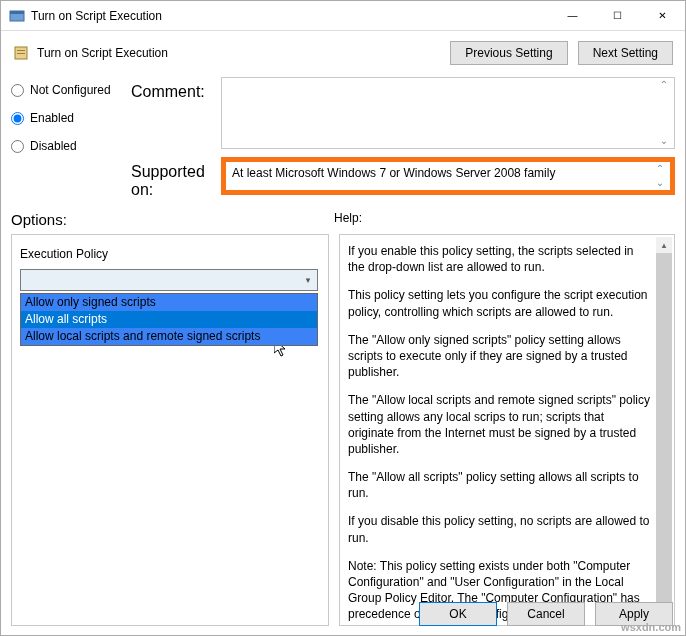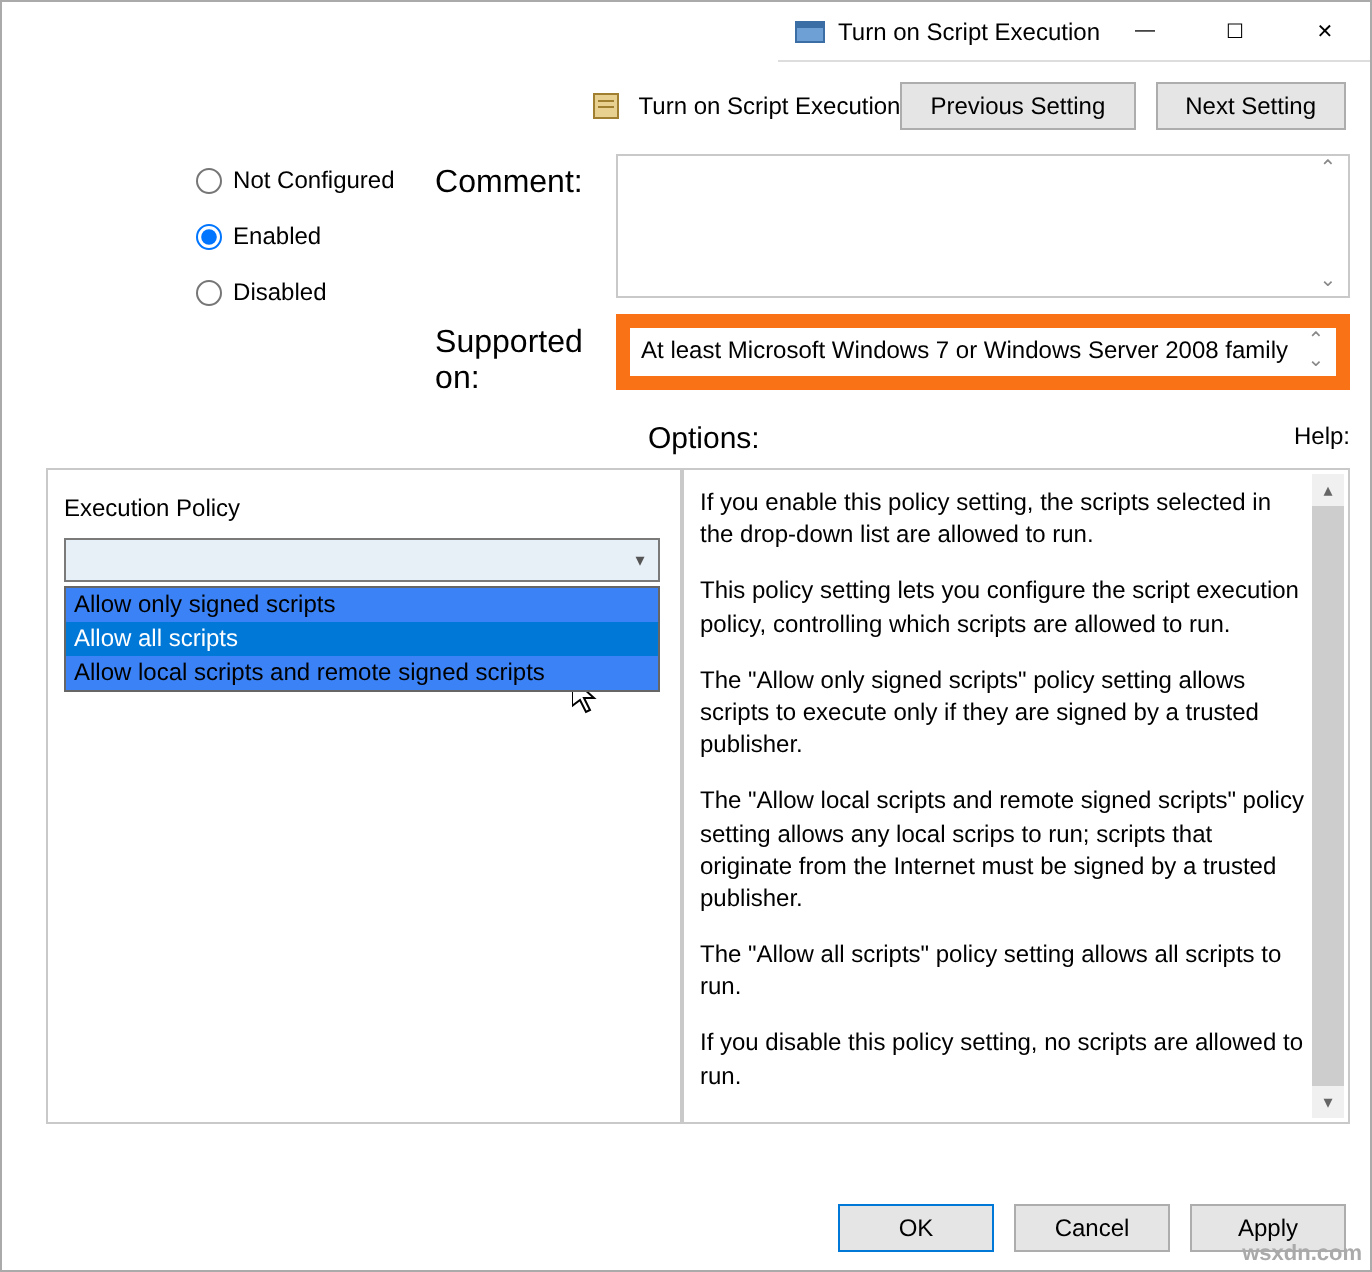--- a/index.html
+++ b/index.html
@@ -11,21 +11,20 @@
   color: #000;
   overflow: hidden;
 }
 .window {
   width: 686px;
   height: 636px;
   border: 1px solid #aaa;
   display: flex;
   flex-direction: column;
   position: relative;
-  align-items: flex-end;
 }
 .titlebar {
   height: 30px;
   display: flex;
   align-items: center;
   border-bottom: 1px solid #ddd;
   padding-left: 8px;
 }
 .titlebar-icon {
   width: 16px; height: 16px;
@@ -77,21 +76,21 @@
 .label-col { grid-column: 2; font-size: 16px; padding-top: 6px; text-align: left; }
 .comment-box {
   grid-column: 3; grid-row: 1;
   border: 1px solid #c9c9c9;
   height: 72px;
   position: relative;
   background: #fff;
 }
 .supported-box {
   grid-column: 3; grid-row: 2;
-  border: 7px solid #f97316;
+  border: 5px solid #f97316;
   height: 38px;
   padding: 4px 24px 4px 6px;
   position: relative;
   background: #fff;
   font-size: 12px;
 }
 .scroll-arrows {
   position: absolute; right: 2px; top: 2px; bottom: 2px;
   width: 16px; display: flex; flex-direction: column; justify-content: space-between;
   color: #888;
@@ -102,22 +101,22 @@
 .labels-row {
   display: flex;
   padding: 4px 10px 6px 10px;
 }
 .labels-row .left { width: 323px; font-size: 15px; }
 .labels-row .right { font-size: 12px; }
 
 .panels {
   display: flex;
   padding: 0 10px;
-  height: 328px;
-  margin-left: 12px;
+  gap: 10px;
+  height: 392px;
 }
 .panel {
   border: 1px solid #c9c9c9;
   background: #fff;
   overflow: hidden;
   position: relative;
 }
 .panel.left { width: 318px; padding: 12px 8px; }
 .panel.right { flex: 1; padding: 8px 22px 8px 8px; font-size: 12px; line-height: 1.35; }
 

